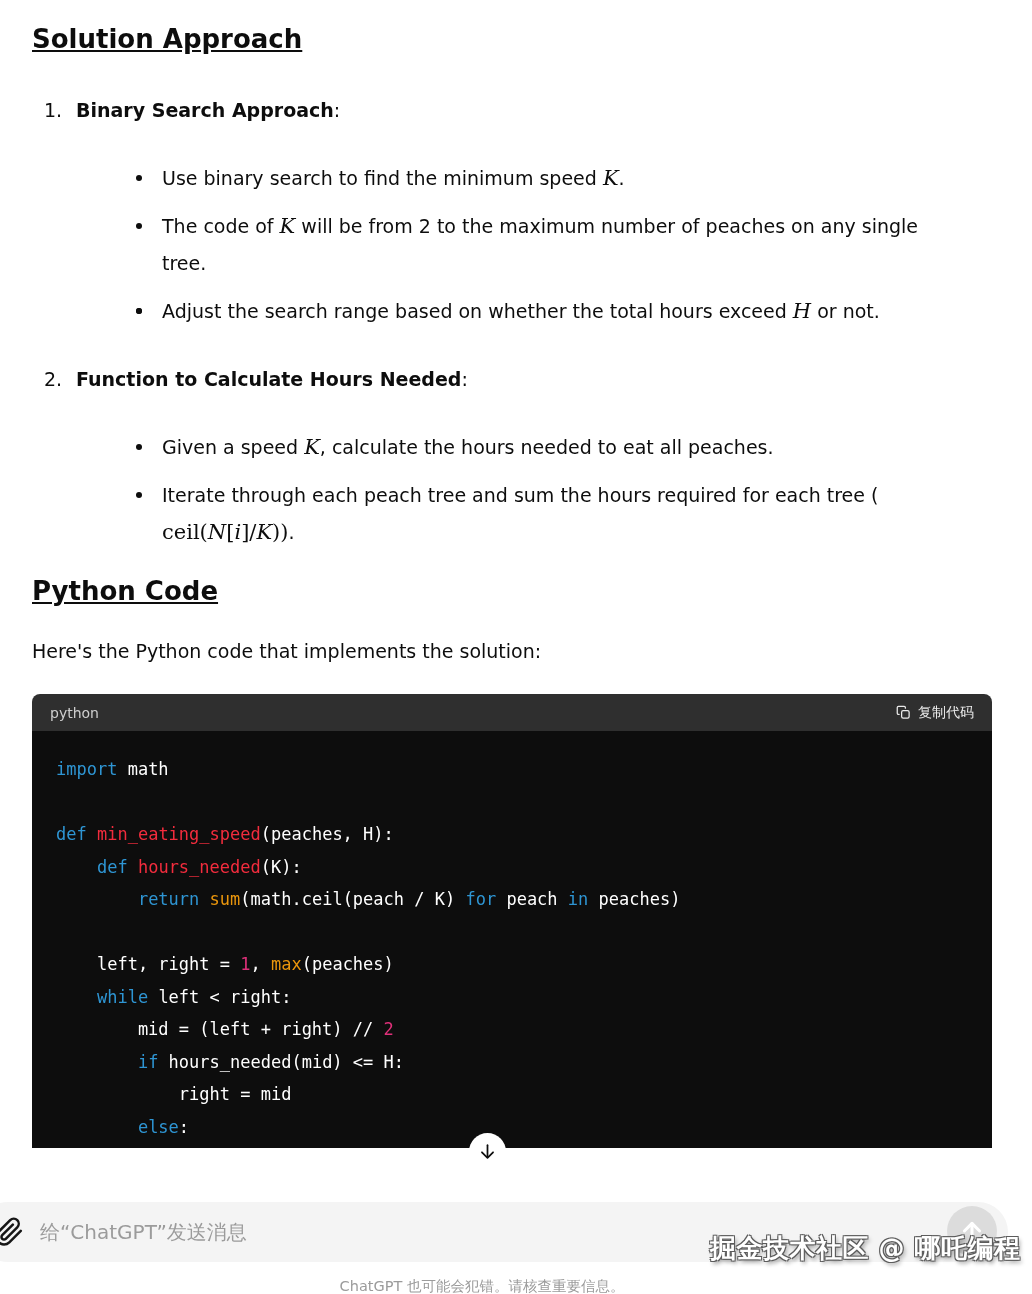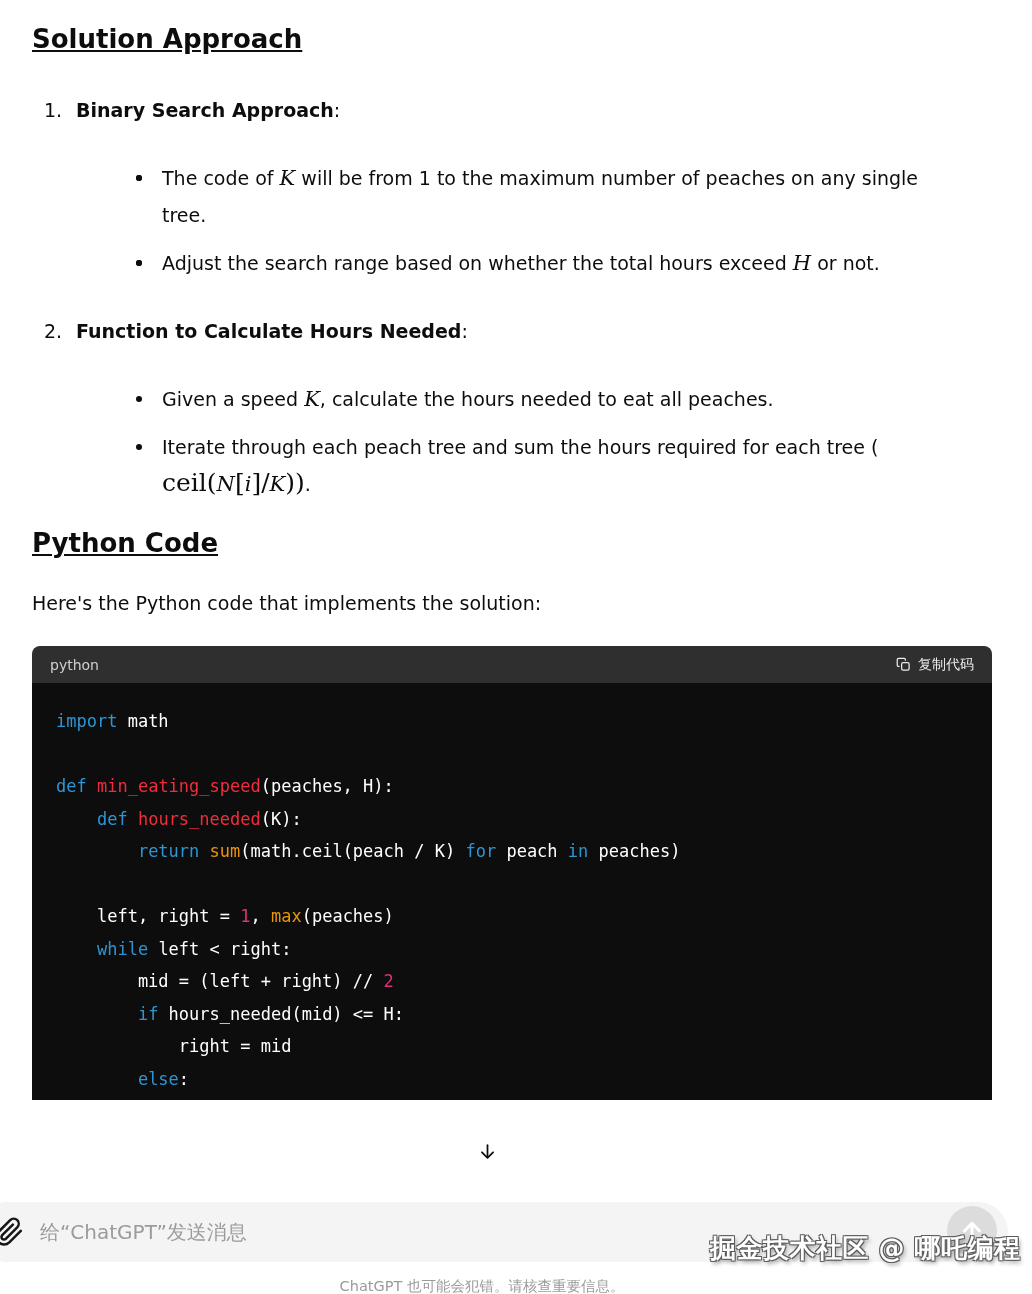--- a/index.html
+++ b/index.html
@@ -21,21 +21,21 @@
   .oli > .onum { flex:none; width:32px; margin-left:12px; line-height:28px; font-size:19px; color:#0d0d0d; }
   .li-body { flex:1; min-width:0; }
   .title-line { line-height:28px; font-size:19px; }
   .title-line strong { font-weight:700; }
 
   .ulist { margin-top:36px; }
   .bli { position:relative; padding-left:86px; margin-bottom:11px; line-height:37px; font-size:19px; }
   .bdot { position:absolute; left:60px; top:15px; width:6px; height:6px; border-radius:50%; background:#0d0d0d; }
   .seg-t { font-family:"DejaVu Sans", sans-serif; }
   .seg-m { font-family:"DejaVu Serif", serif; font-style:italic; font-size:21px; line-height:1; }
-  .seg-x { font-family:"DejaVu Serif", serif; font-size:25px; line-height:1; }
+  .seg-x { font-family:"DejaVu Serif", serif; font-size:21px; line-height:1; }
 
   .code-block { margin-top:24px; width:960px; }
   .code-header {
     height:37px; background:#2f2f2f; border-radius:8px 8px 0 0;
     display:flex; align-items:center; justify-content:space-between; padding:0 18px;
   }
   .code-lang { color:#cfcfcf; font-size:14px; }
   .copy-btn {
     display:flex; align-items:center; gap:7px; background:none; border:none; padding:0;
     color:#ececec; font-size:14px; font-family:"DejaVu Sans", sans-serif; cursor:pointer;
@@ -94,22 +94,22 @@
 
 <div class="content">
   <h3 class="md-heading">Solution Approach</h3>
 
   <div class="olist">
       <div class="oli">
         <span class="onum">1.</span>
         <div class="li-body">
           <div class="title-line"><strong>Binary Search Approach</strong>:</div>
           <div class="ulist">
-            <div class="bli"><span class="bdot"></span></div>
-            <div class="bli"><span class="bdot"></span><span class="btext"><span class="seg-t">The code of </span><span class="seg-m">K</span><span class="seg-t"> will be from 1 to the maximum number of peaches on any single</span><br><span class="seg-t">tree.</span></span></div>
+            <div class="bli"><span class="bdot"></span><span class="btext"><span class="seg-t">Use binary search to find the minimum speed </span><span class="seg-m">K</span><span class="seg-t">.</span></span></div>
+            <div class="bli"><span class="bdot"></span><span class="btext"><span class="seg-t">The code of </span><span class="seg-m">K</span><span class="seg-t"> will be from 2 to the maximum number of peaches on any single</span><br><span class="seg-t">tree.</span></span></div>
             <div class="bli"><span class="bdot"></span></div>
             <div class="bli"><span class="bdot"></span><span class="btext"><span class="seg-t">Adjust the search range based on whether the total hours exceed </span><span class="seg-m">H</span><span class="seg-t"> or not.</span></span></div>
           </div>
         </div>
       </div>
       <div class="oli">
         <span class="onum">2.</span>
         <div class="li-body">
           <div class="title-line"><strong>Function to Calculate Hours Needed</strong>:</div>
           <div class="ulist">

